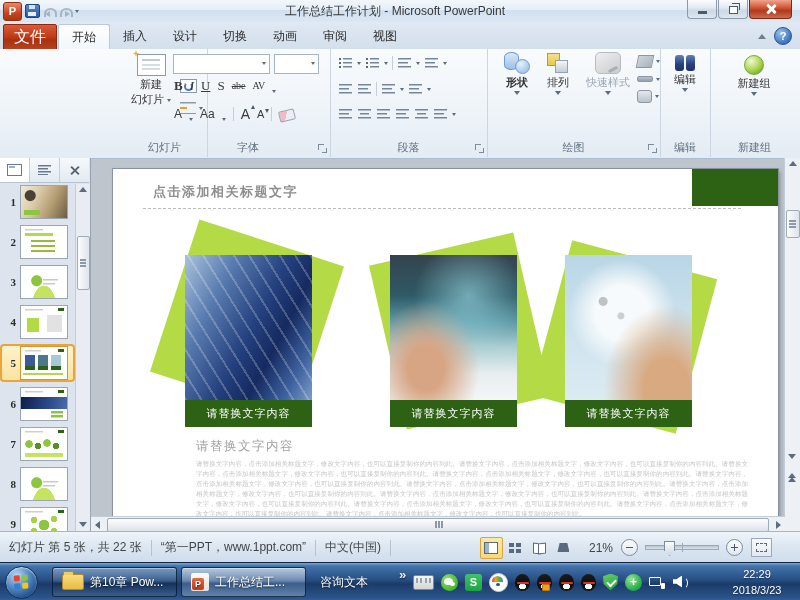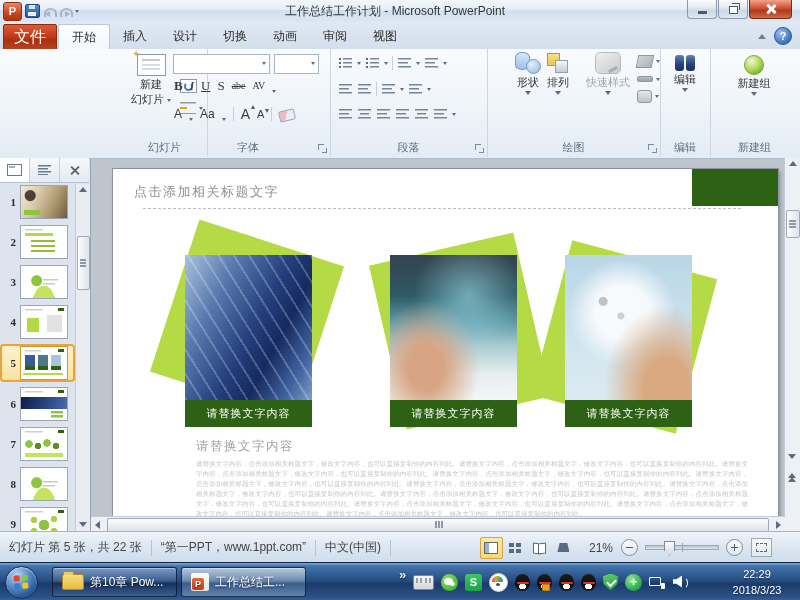--- a/index.html
+++ b/index.html
@@ -224,21 +224,21 @@
   .tri.up{border-left:4px solid transparent;border-right:4px solid transparent;border-bottom:5px solid #5c6c7e;}
   .tri.down{border-left:4px solid transparent;border-right:4px solid transparent;border-top:5px solid #5c6c7e;}
   .pthumb{position:absolute;left:1px;top:52px;width:11px;height:52px;background:linear-gradient(90deg,#fdfdfd,#dde3ea);
     border:1px solid #9daab8;border-radius:2px;}
   .pthumb::after{content:"";position:absolute;left:2px;top:22px;width:6px;height:1.5px;background:#8c99a8;box-shadow:0 3px 0 #8c99a8,0 6px 0 #8c99a8;}
   .pscroll .bottom{position:absolute;bottom:1px;left:0;width:100%;}
 
   
   .slide{position:absolute;left:113px;top:169px;width:665px;height:347px;background:#fff;
     box-shadow:0 0 0 1px #89939f,2px 2px 4px rgba(0,0,0,.3);}
-  .slide-title{position:absolute;left:21px;top:14px;font-size:13px;color:#8f8f8f;letter-spacing:1.5px;}
+  .slide-title{position:absolute;left:40px;top:14px;font-size:13px;color:#8f8f8f;letter-spacing:1.5px;font-weight:bold;}
   .title-rule{position:absolute;left:30px;top:39px;width:598px;border-top:1.5px dashed #bcbcbc;}
   .corner-rect{position:absolute;right:0;top:0;width:86px;height:37px;background:#2d6113;}
   .fig{position:absolute;top:86px;width:127px;height:172px;}
   .fig .lime{position:absolute;background:#b4da45;z-index:0;}
   .f1 .lime{left:-14px;top:-16px;width:152px;height:160px;transform:rotate(18deg);}
   .f2 .lime{left:-4px;top:-8px;width:148px;height:168px;transform:rotate(-13deg);}
   .f3 .lime{left:-16px;top:2px;width:150px;height:160px;transform:rotate(15deg);}
   .photo{position:absolute;left:0;top:0;width:127px;height:145px;z-index:1;}
   .photo.stairs{background:
     repeating-linear-gradient(58deg,rgba(255,255,255,.22) 0 2px,rgba(255,255,255,0) 2px 13px),
@@ -482,21 +482,21 @@
         <span class="mi"></span>
         <span class="mi ctr"></span>
         <span class="mi"></span>
           <span class="dd sm"></span>
       </div>
       <div class="group-label">段落</div>
       <div class="dlg"></div>
     </div>
 
     <div class="group g-draw">
-      <div class="bigbtn" style="left:20px;width:42px;">
+      <div class="bigbtn" style="left:9px;width:42px;font-weight:bold;">
         <div class="ic-shapes"></div>
         <span class="lbl">形状</span>
         <span class="dd"></span>
       </div>
       <div class="bigbtn" style="left:50px;width:42px;">
         <div class="ic-arrange"></div>
         <span class="lbl">排列</span>
         <span class="dd"></span>
       </div>
       <div class="bigbtn dis" style="left:96px;width:50px;">
@@ -687,20 +687,23 @@
     <div class="taskbtns">
         <div class="taskbtn">
           <span class="fold-ic"></span>
           <span class="tlabel">第10章 Pow...</span>
         </div>
         <div class="taskbtn active">
           <span class="ppt-ic">
             <span>P</span>
           </span>
           <span class="tlabel">工作总结工...</span>
+        </div>
+        <div class="taskbtn plain">
+          <span class="tlabel">咨询文本</span>
         </div>
       </div>
     <div class="overflow">»</div>
     <div class="tray">
         <div class="tic ic-keyboard"></div>
         <div class="tic ic-wechat"></div>
         <div class="tic ic-sogou-s">S</div>
         <div class="tic ic-sogou-bear"></div>
         <div class="tic ic-qq"></div>
         <div class="tic ic-qq-file"></div>

